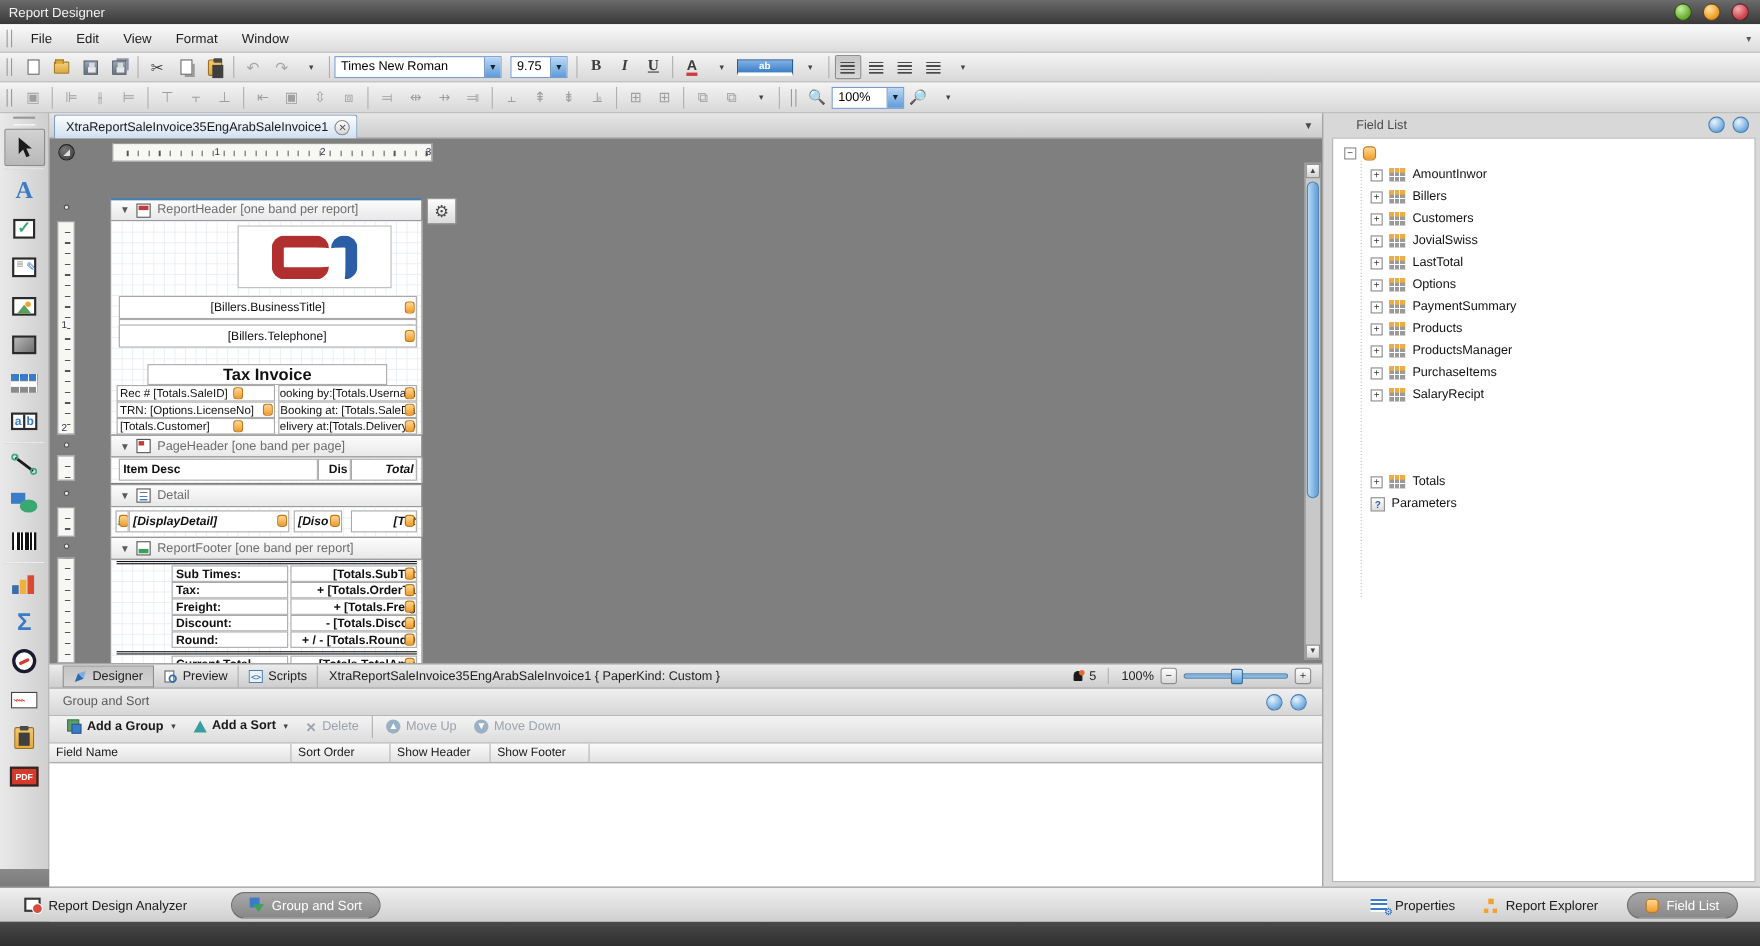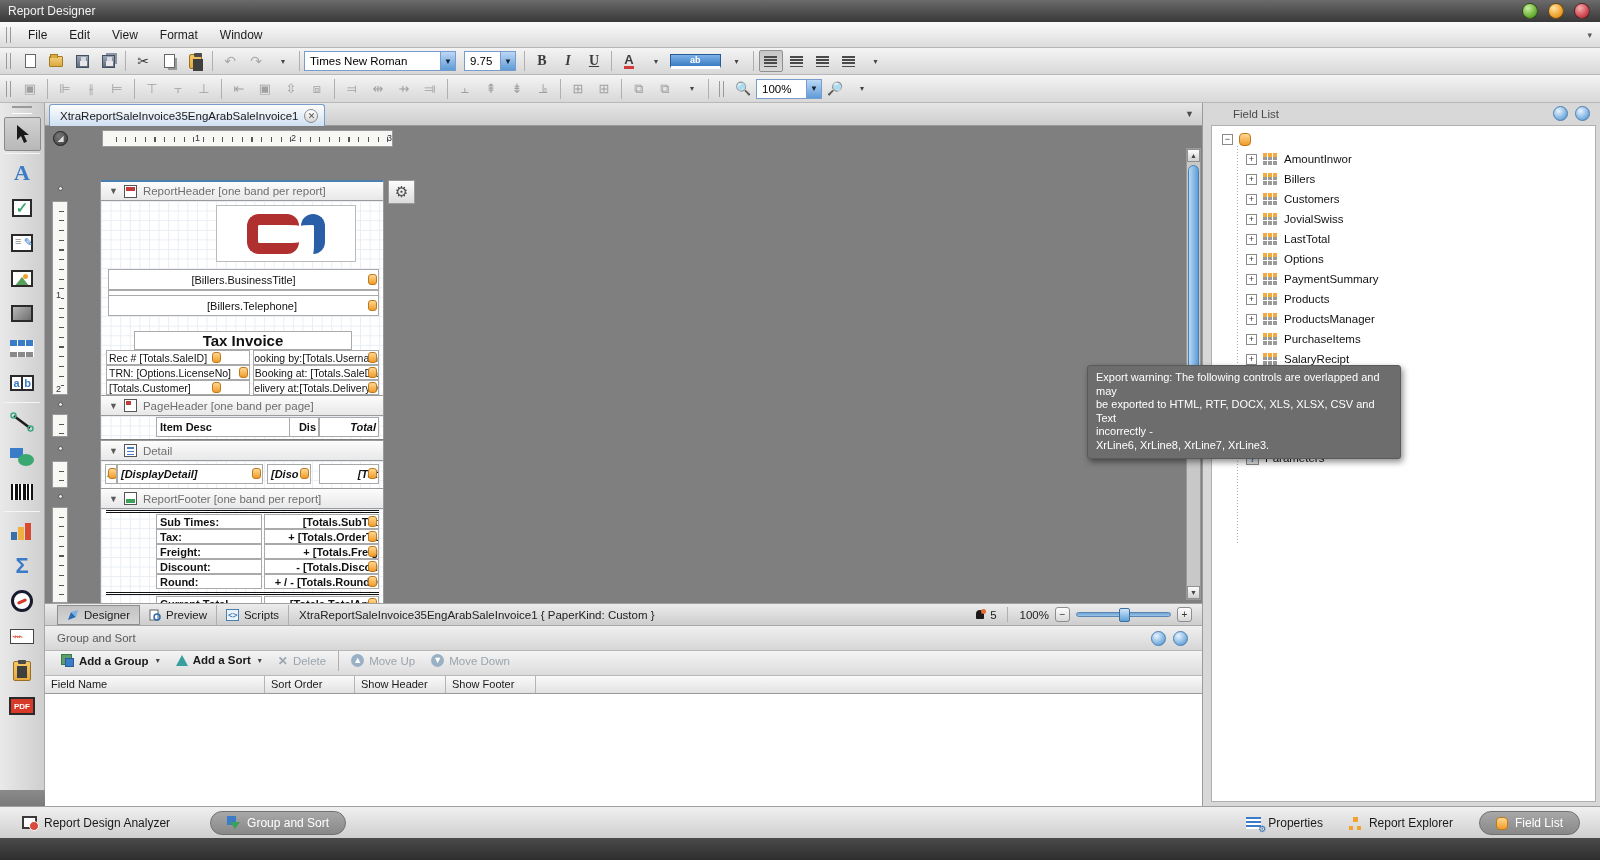--- a/index.html
+++ b/index.html
@@ -636,21 +636,21 @@
             <span class="db abs"></span>
         </div>
       </div>
 
       <div class="band-hdr" style="top:269px;">
         <span class="tri">▼</span>
         <span class="bic redq"></span>
         <span>PageHeader [one band per page]</span>
       </div>
       <div class="band-body" style="top:290px;height:23px;">
-        <div class="rcell" style="left:7px;top:1px;width:181px;height:20px;font-weight:bold;padding-left:3px;margin-left:48px;">
+        <div class="rcell" style="left:7px;top:1px;width:181px;height:20px;font-weight:bold;padding-left:3px;">
           <span>Item Desc</span>
         </div>
         <div class="rcell right" style="left:188px;top:1px;width:30px;height:20px;font-weight:bold;padding-right:2px;">
           <span>Dis</span>
         </div>
         <div class="rcell right" style="left:218px;top:1px;width:60px;height:20px;font-weight:bold;padding-right:2px;font-style:italic;">
           <span>Total</span>
         </div>
       </div>
 
@@ -919,20 +919,14 @@
       </div>
       <div class="pill">
         <span class="ic-db-big"></span>
         <span>Field List</span>
       </div>
     </div>
   </div>
 
   <div class="darkstrip"></div>
 
-  <div class="tooltip">
-    <div>Export warning: The following controls are overlapped and may</div>
-    <div>be exported to HTML, RTF, DOCX, XLS, XLSX, CSV and Text</div>
-    <div>incorrectly -</div>
-    <div>XrLine6, XrLine8, XrLine7, XrLine3.</div>
-  </div>
 
 </div>
 
 </body></html>

